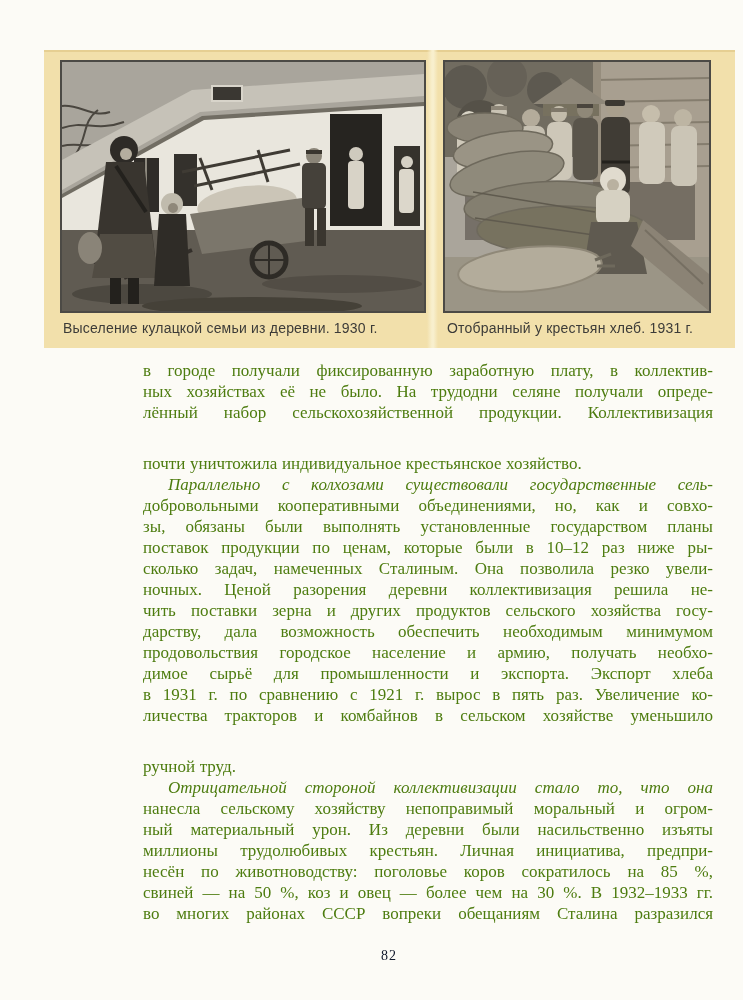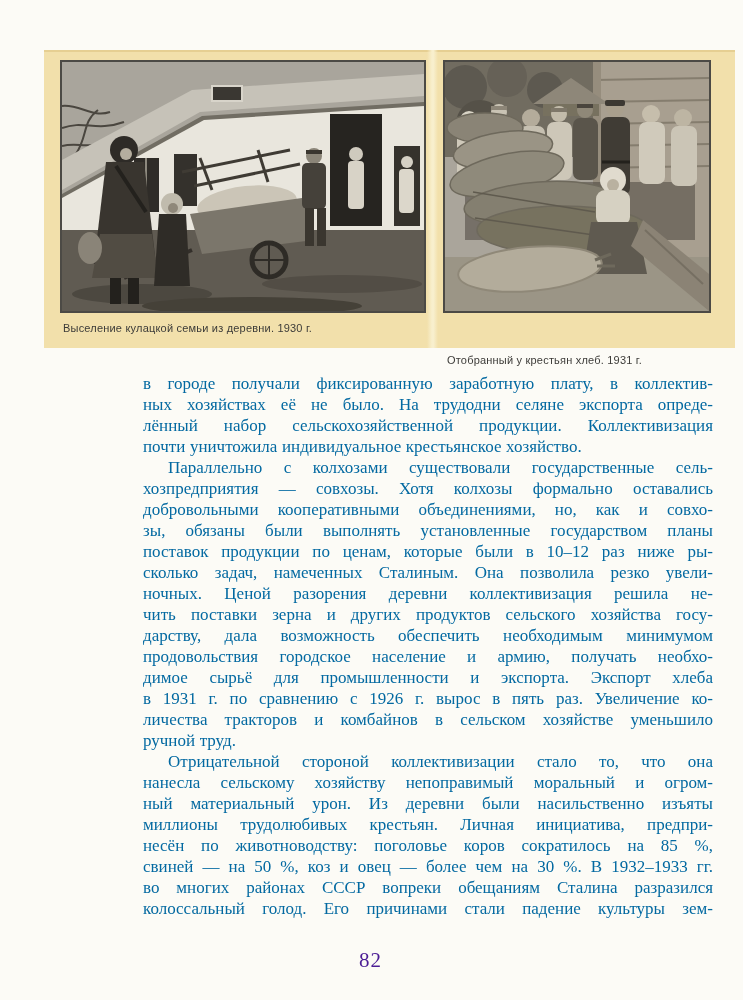--- a/index.html
+++ b/index.html
@@ -29,42 +29,42 @@
     box-sizing:border-box;
     overflow:hidden;
   }
   .photo-left{left:60px;width:366px;height:253px;}
   .photo-right{left:443px;width:268px;height:253px;}
   .photo-frame svg{display:block;}
 
   .caption{
     position:absolute;top:320px;
     font-family:"Liberation Sans","DejaVu Sans",sans-serif;
-    font-size:11px;line-height:16px;color:#3c3b38;
+    font-size:14px;line-height:16px;color:#3c3b38;
     letter-spacing:0.2px;
   }
   .caption-left{left:63px;}
-  .caption-right{left:447px;margin-top:32px;}
+  .caption-right{left:447px;}
 
   
   .body-text{
-    position:absolute;left:143px;top:373px;width:570px;
-    font-size:17px;color:#0369a1;
+    position:absolute;left:143px;top:360px;width:570px;
+    font-size:17px;color:#4d7c0f;
   }
   .ln{
     height:21px;line-height:21px;overflow:hidden;
     text-align:justify;text-align-last:justify;
     word-spacing:0.4px;
   }
-  .ln-last{text-align-last:left;}
-  .ln-ind{text-indent:25px;}
+  .ln-last{text-align-last:left;margin-top:30px;}
+  .ln-ind{text-indent:25px;font-style:italic;}
 
   .page-number{
     position:absolute;left:359px;top:948px;width:60px;
-    text-align:left;font-size:21px;color:#4c1d95;
+    text-align:center;font-size:14px;color:#0f172a;
     letter-spacing:1px;
   }
 </style>
 </head>
 <body>
 
 <div class="page">
 
   <div class="figure-panel"></div>
   <div class="panel-seam"></div>
@@ -239,44 +239,42 @@
       <polygon points="198,158 264,212 264,249 186,184" fill="#8b8375"></polygon>
       <line x1="200" y1="168" x2="258" y2="222" stroke="#766f62" stroke-width="2"></line>
     </svg>
   </div>
 
   <div class="caption caption-left">Выселение кулацкой семьи из деревни. 1930 г.</div>
   <div class="caption caption-right">Отобранный у крестьян хлеб. 1931 г.</div>
 
   <div class="body-text">
     <div class="ln">в городе получали фиксированную заработную плату, в коллектив-</div>
-    <div class="ln">ных хозяйствах её не было. На трудодни селяне экспорта опреде-</div>
+    <div class="ln">ных хозяйствах её не было. На трудодни селяне получали опреде-</div>
     <div class="ln">лённый набор сельскохозяйственной продукции. Коллективизация</div>
     <div class="ln ln-last">почти уничтожила индивидуальное крестьянское хозяйство.</div>
 
     <div class="ln ln-ind">Параллельно с колхозами существовали государственные сель-</div>
-    <div class="ln">хозпредприятия — совхозы. Хотя колхозы формально оставались</div>
     <div class="ln">добровольными кооперативными объединениями, но, как и совхо-</div>
     <div class="ln">зы, обязаны были выполнять установленные государством планы</div>
     <div class="ln">поставок продукции по ценам, которые были в 10–12 раз ниже ры-</div>
     <div class="ln">сколько задач, намеченных Сталиным. Она позволила резко увели-</div>
     <div class="ln">ночных. Ценой разорения деревни коллективизация решила не-</div>
     <div class="ln">чить поставки зерна и других продуктов сельского хозяйства госу-</div>
     <div class="ln">дарству, дала возможность обеспечить необходимым минимумом</div>
     <div class="ln">продовольствия городское население и армию, получать необхо-</div>
     <div class="ln">димое сырьё для промышленности и экспорта. Экспорт хлеба</div>
-    <div class="ln">в 1931 г. по сравнению с 1926 г. вырос в пять раз. Увеличение ко-</div>
+    <div class="ln">в 1931 г. по сравнению с 1921 г. вырос в пять раз. Увеличение ко-</div>
     <div class="ln">личества тракторов и комбайнов в сельском хозяйстве уменьшило</div>
     <div class="ln ln-last">ручной труд.</div>
 
     <div class="ln ln-ind">Отрицательной стороной коллективизации стало то, что она</div>
     <div class="ln">нанесла сельскому хозяйству непоправимый моральный и огром-</div>
     <div class="ln">ный материальный урон. Из деревни были насильственно изъяты</div>
     <div class="ln">миллионы трудолюбивых крестьян. Личная инициатива, предпри-</div>
     <div class="ln">несён по животноводству: поголовье коров сократилось на 85 %,</div>
     <div class="ln">свиней — на 50 %, коз и овец — более чем на 30 %. В 1932–1933 гг.</div>
     <div class="ln">во многих районах СССР вопреки обещаниям Сталина разразился</div>
-    <div class="ln">колоссальный голод. Его причинами стали падение культуры зем-</div>
   </div>
 
   <div class="page-number">82</div>
 
 </div>
 
 </body></html>

